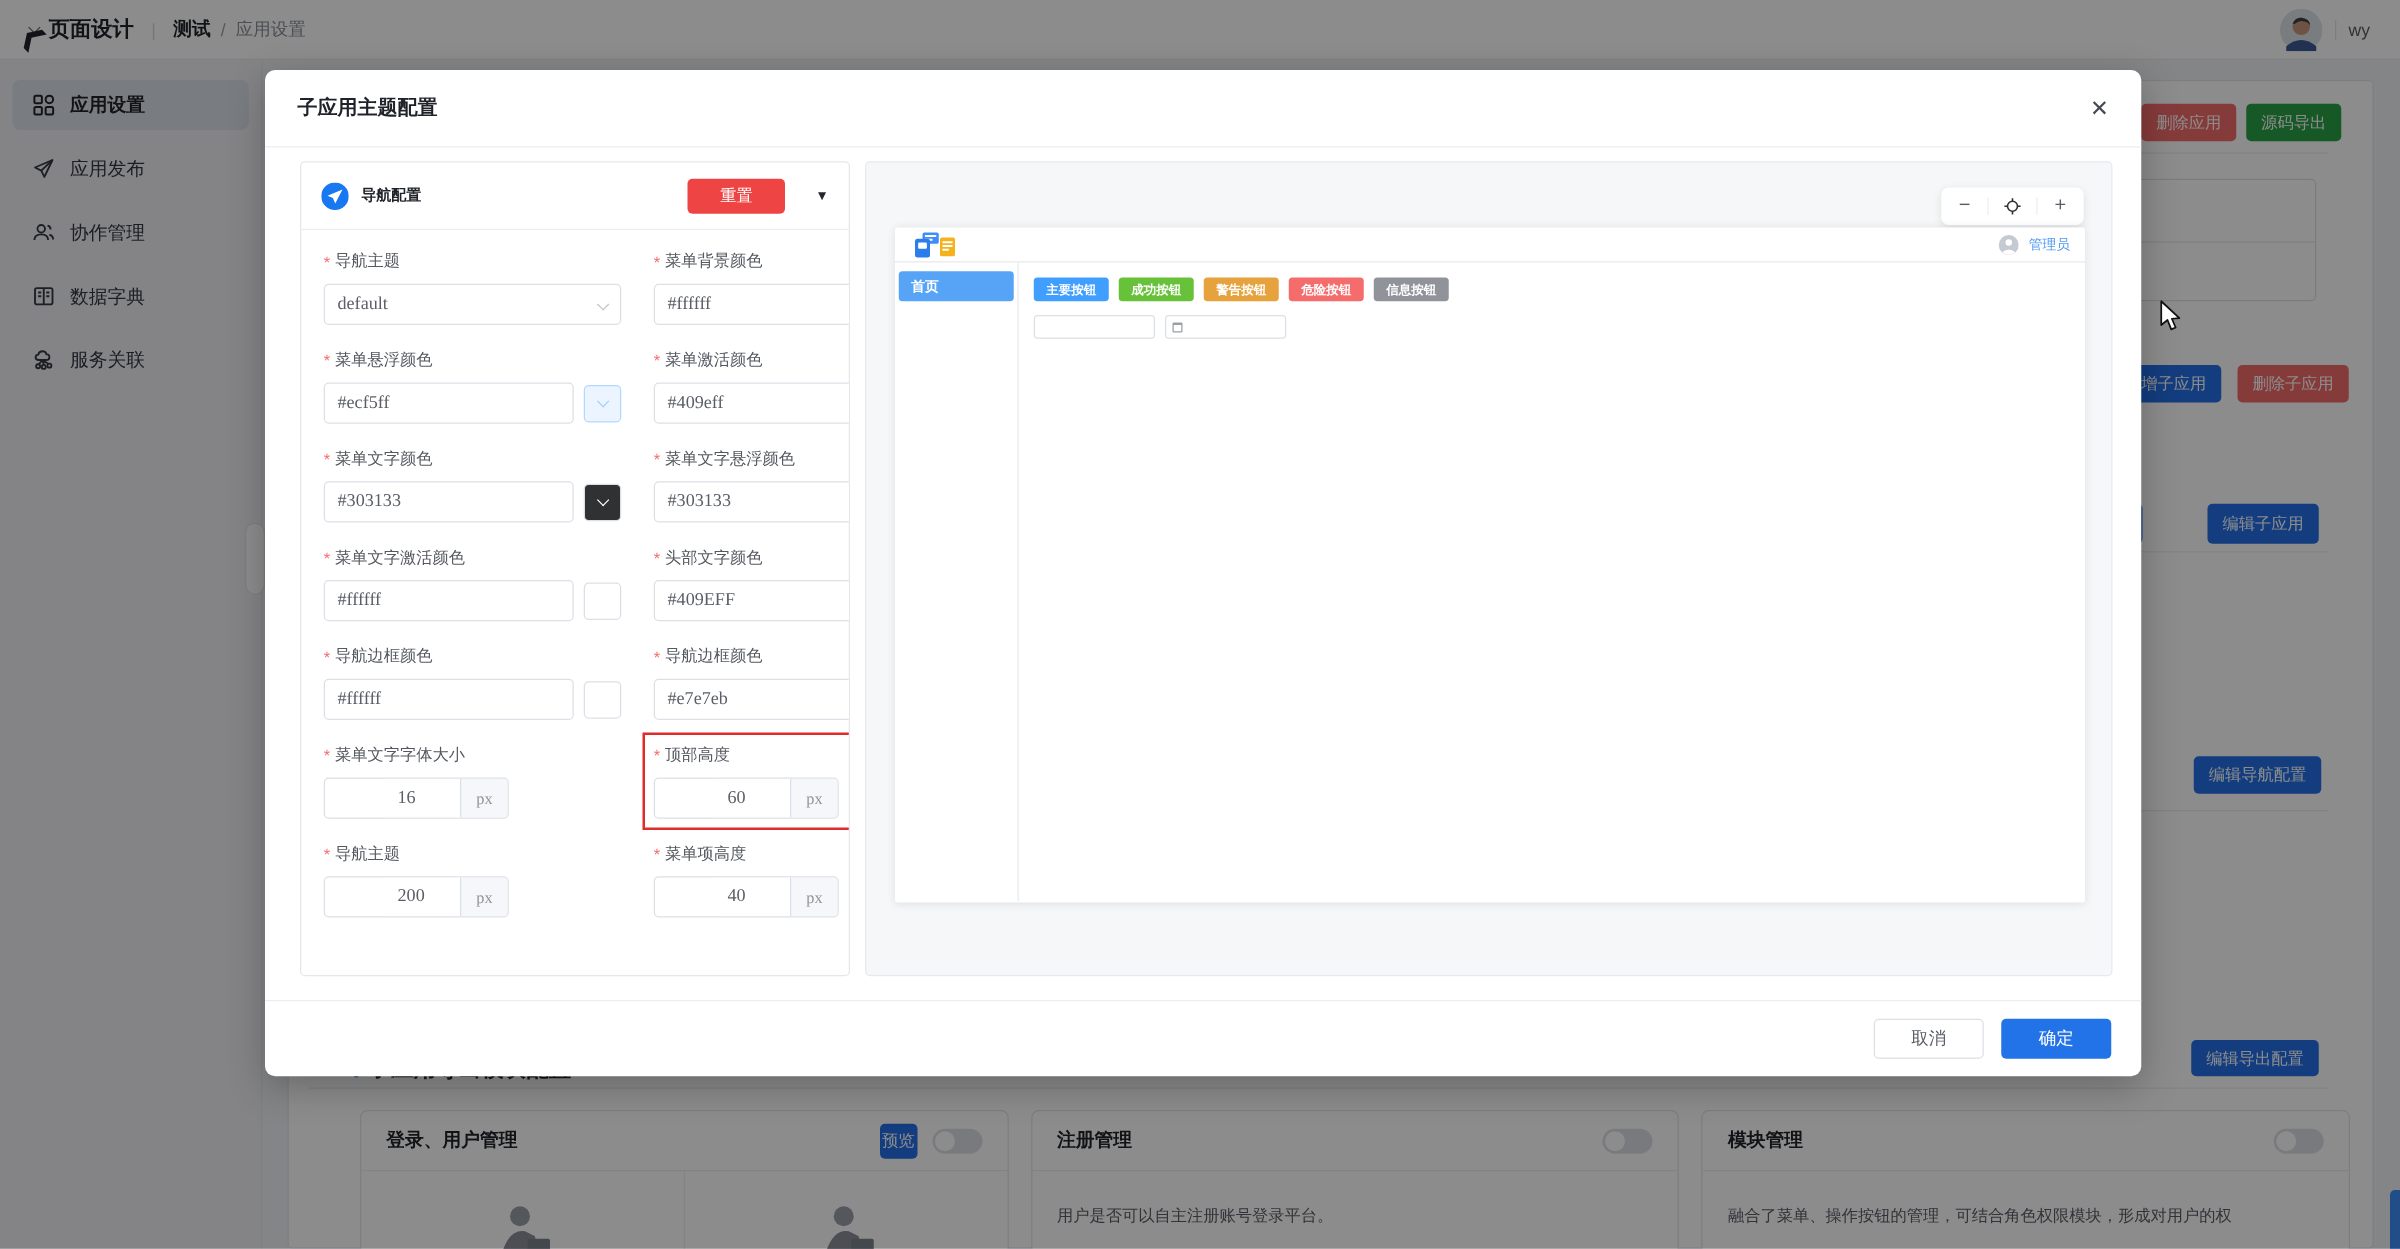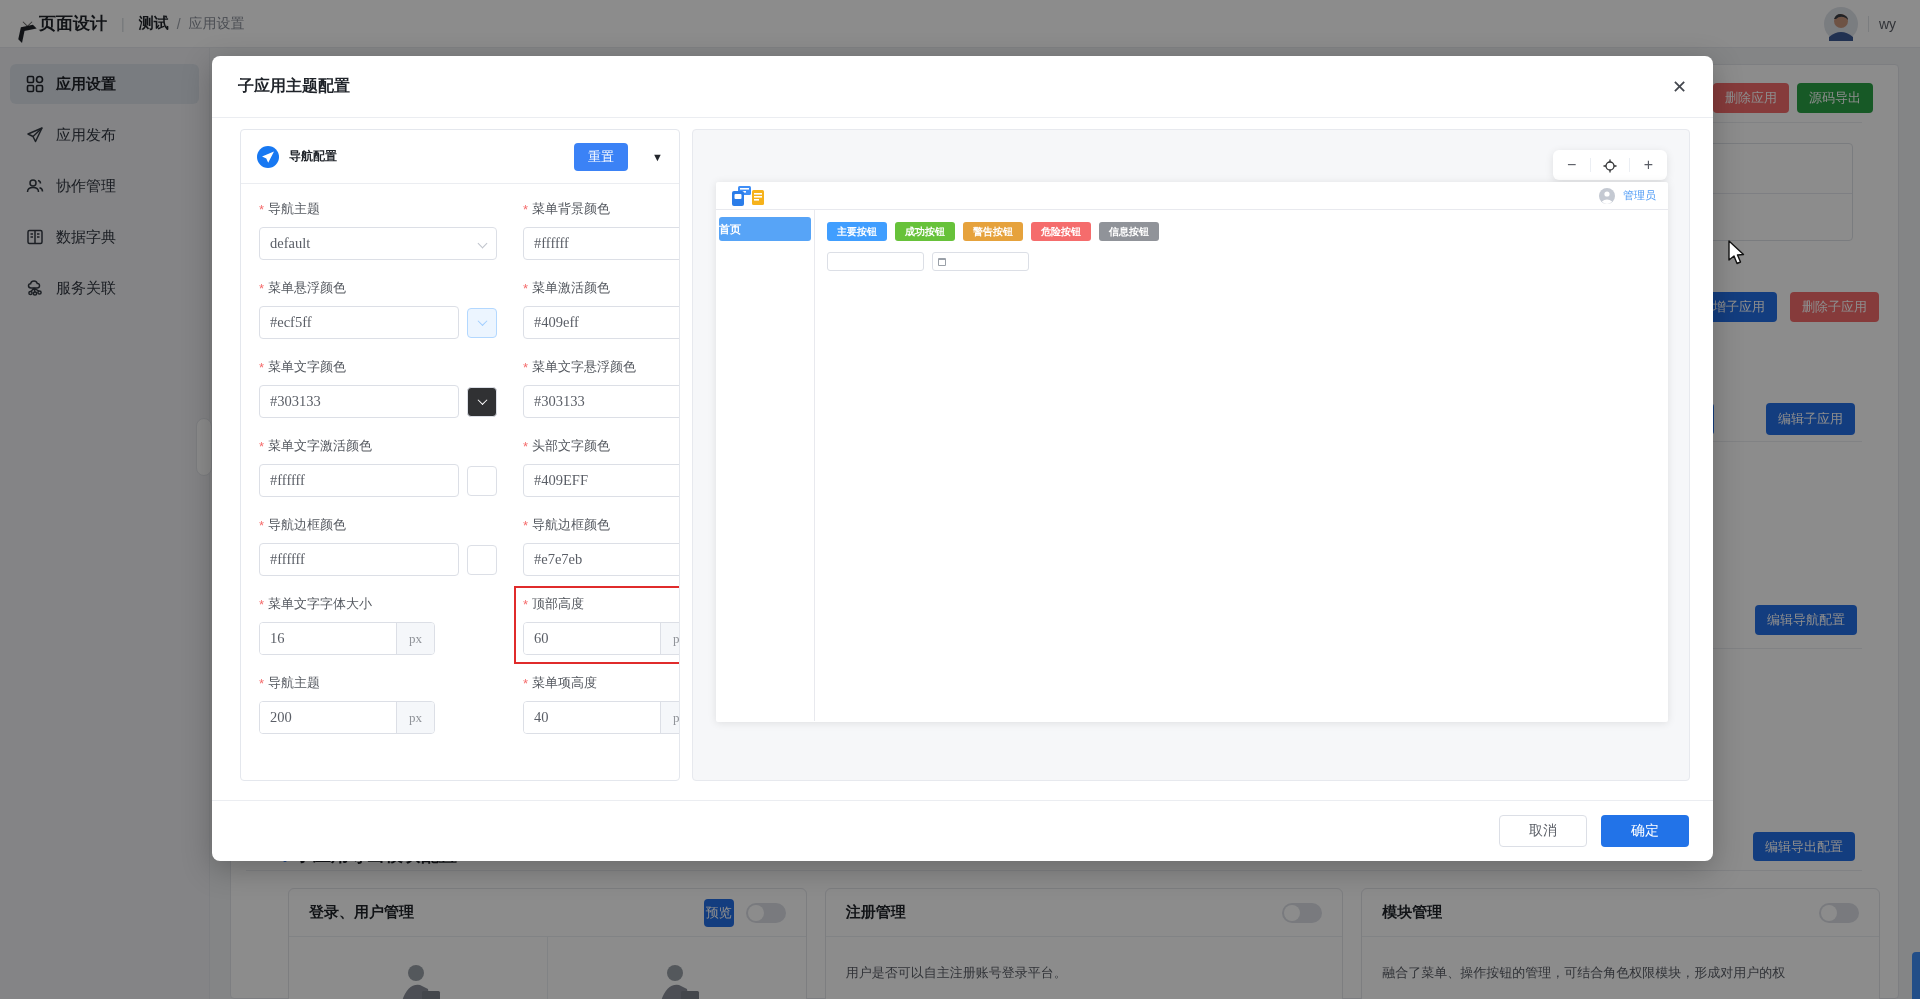--- a/index.html
+++ b/index.html
@@ -47,48 +47,48 @@
   .scroll-sliver { position:absolute; right:0; bottom:0; width:8px; height:47px; background:#3e8ef7; border-radius:4px 0 0 0; }
   
   .overlay { position:absolute; inset:0; background:rgba(0,0,0,0.45); z-index:10; }
   .modal { position:absolute; left:212px; top:56px; width:1501px; height:805px; background:#fff; border-radius:8px; box-shadow:0 8px 30px rgba(0,0,0,.25); z-index:20; }
   .modal-head { height:62px; display:flex; align-items:center; padding:0 26px; border-bottom:1px solid #ebedf1; }
   .modal-title { font-size:16px; font-weight:bold; color:#1f2329; }
   .modal-close { margin-left:auto; font-size:18px; color:#44484f; cursor:pointer; line-height:1; }
   .panel { position:absolute; left:28px; top:73px; width:440px; height:652px; border:1px solid #e4e7ed; border-radius:4px; overflow:hidden; background:#fff; }
   .panel-head { height:54px; display:flex; align-items:center; gap:10px; padding:0 16px; border-bottom:1px solid #ebedf1; }
   .panel-title { font-size:12px; font-weight:bold; color:#1f2329; }
-  .reset-btn { margin-left:auto; height:28px; padding:0 14px; background:#3b82f6; color:#fff; border:none; border-radius:4px; font-size:13px; font-family:"Liberation Sans",sans-serif; cursor:pointer; }
+  .reset-btn { margin-left:auto; height:28px; padding:0 26px; background:#ef4444; color:#fff; border:none; border-radius:4px; font-size:13px; font-family:"Liberation Sans",sans-serif; cursor:pointer; }
   .caret-btn { margin-left:14px; border:none; background:none; font-size:11px; color:#23262c; cursor:pointer; }
   .form { padding:16px 18px; display:grid; grid-template-columns:1fr 1fr; column-gap:26px; row-gap:19px; }
   .fi-label { font-size:13px; color:#54585f; display:flex; align-items:center; }
   .star { color:#f56c6c; margin-right:4px; font-size:13px; }
   .fi-ctrl { margin-top:9px; display:flex; align-items:center; gap:8px; }
   .txt-input { flex:1; min-width:0; height:33px; border:1px solid #dcdfe6; border-radius:4px; padding:0 10px; font-family:"Liberation Serif",serif; font-size:14.5px; color:#5a5e66; background:#fff; outline:none; }
   .swatch { width:30px; height:30px; border:1px solid #dcdfe6; border-radius:4px; display:flex; align-items:center; justify-content:center; flex:0 0 auto; cursor:pointer; background:#fff; }
   .chev { width:7px; height:7px; border-right:1.8px solid #666; border-bottom:1.8px solid #666; transform:rotate(45deg) translate(-1px,-1px); }
-  .num-group { display:flex; width:176px; height:33px; border:1px solid #dcdfe6; border-radius:4px; overflow:hidden; }
+  .num-group { display:flex; width:148px; height:33px; border:1px solid #dcdfe6; border-radius:4px; overflow:hidden;padding-left:48px; }
   .num-input { flex:1; min-width:0; border:none; padding:0 10px; font-family:"Liberation Serif",serif; font-size:14.5px; color:#5a5e66; outline:none; }
   .unit { width:38px; background:#f5f7fa; border-left:1px solid #dcdfe6; display:flex; align-items:center; justify-content:center; font-family:"Liberation Serif",serif; font-size:13px; color:#909399; }
   .sel { height:33px; border:1px solid #dcdfe6; border-radius:4px; padding:0 10px; display:flex; align-items:center; cursor:pointer; }
   .sel-val { font-family:"Liberation Serif",serif; font-size:14.5px; color:#5a5e66; }
   .sel-arrow { margin-left:auto; width:7px; height:7px; border-right:1.4px solid #c0c4cc; border-bottom:1.4px solid #c0c4cc; transform:rotate(45deg); }
   .fi.hl { outline:2px solid #e02b2b; outline-offset:7px; }
   
   .preview { position:absolute; left:480px; top:73px; width:998px; height:652px; background:#f6f7f9; border:1px solid #e7e9ee; border-radius:4px; }
   .zoombar { position:absolute; right:22px; top:20px; width:114px; height:30px; background:#fff; border-radius:6px; box-shadow:0 2px 8px rgba(0,0,0,.1); display:flex; align-items:center; }
   .zoombar .zcell { flex:1; text-align:center; font-size:16px; color:#5a5e66; cursor:pointer; line-height:30px; }
   .zoombar .zdiv { width:1px; height:14px; background:#ebeef3; }
   .mini-app { position:absolute; left:23px; top:52px; width:952px; height:540px; background:#fff; box-shadow:0 1px 8px rgba(0,0,0,.1); border-radius:2px; }
   .ma-head { height:28px; border-bottom:1px solid #e8e9ee; display:flex; align-items:center; padding:0 12px; }
   .ma-admin { margin-left:auto; display:flex; align-items:center; gap:8px; }
   .ma-admin-label { font-size:11px; color:#4f9bf5; }
   .ma-body { display:flex; height:511px; }
   .ma-side { width:99px; border-right:1px solid #e8e9ee; padding:7px 3px; }
-  .ma-menu-item { height:24px; background:#57a4f7; border-radius:3px; color:#fff; font-size:11px; font-weight:bold; display:flex; align-items:center; cursor:pointer; }
+  .ma-menu-item { height:24px; background:#57a4f7; border-radius:3px; color:#fff; font-size:11px; font-weight:bold; display:flex; align-items:center; padding-left:10px; cursor:pointer; }
   .ma-main { flex:1; padding:12px; }
   .ma-btn-row { display:flex; gap:8px; }
   .ma-btn { height:19px; padding:0 10px; border-radius:3px; color:#fff; font-size:10px; font-weight:bold; display:flex; align-items:center; cursor:pointer; }
   .ma-input-row { display:flex; gap:8px; margin-top:11px; }
   .ma-input { width:97px; height:19px; border:1px solid #dcdfe6; border-radius:3px; background:#fff; display:flex; align-items:center; padding:0 5px; }
   .cal { width:8px; height:8px; border:1px solid #9aa0a8; border-top-width:2px; border-radius:1px; }
   .modal-foot { position:absolute; left:0; bottom:0; width:100%; height:61px; border-top:1px solid #ebedf1; }
   .btn-cancel { position:absolute; left:1287px; top:14px; width:88px; height:32px; background:#fff; border:1px solid #dcdfe6; border-radius:4px; font-size:14px; color:#5a5e66; font-family:"Liberation Sans",sans-serif; cursor:pointer; }
   .btn-ok { position:absolute; left:1389px; top:14px; width:88px; height:32px; background:#2273e8; border:none; border-radius:4px; font-size:14px; color:#fff; font-family:"Liberation Sans",sans-serif; cursor:pointer; }
   .cursor { position:absolute; left:1726px; top:240px; z-index:30; }

